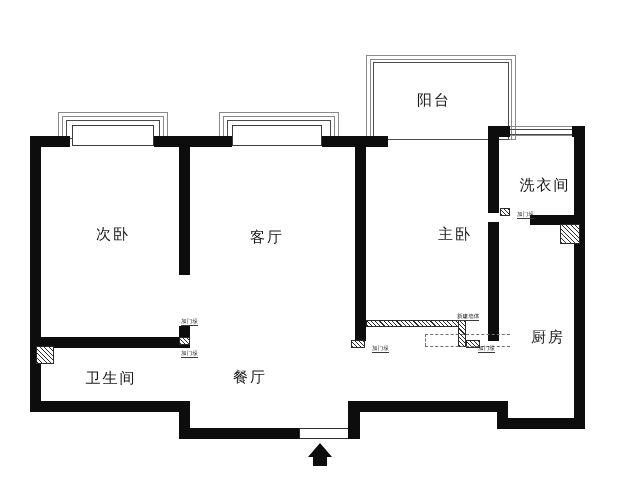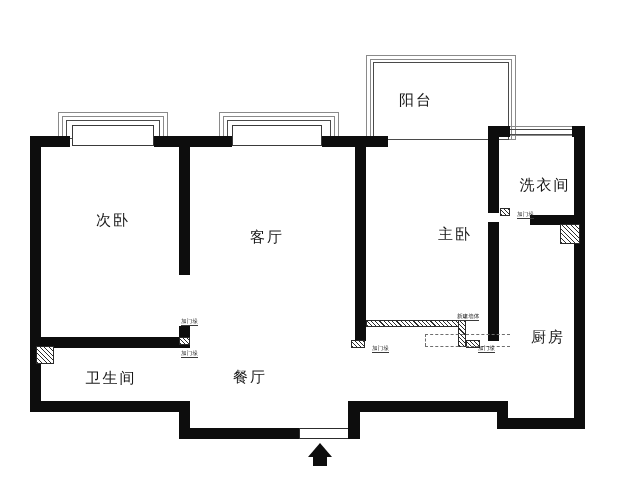--- a/index.html
+++ b/index.html
@@ -176,22 +176,22 @@
 
   <div class="hatch-h" style="left:351px; top:340px; width:14px; height:8px;"></div>
   <div class="hatch-h" style="left:466px; top:340px; width:14px; height:8px;"></div>
   <div class="hatch-h" style="left:500px; top:208px; width:10px; height:8px;"></div>
   <div class="hatch-h" style="left:179px; top:337px; width:11px; height:8px;"></div>
 
   <div class="dashline" style="left:425px; top:334px; width:85px;"></div>
   <div class="dashline" style="left:425px; top:346px; width:85px;"></div>
   <div class="dashline-v" style="left:425px; top:334px; height:12px;"></div>
 
-  <div class="room-label" style="left:416px; top:100px;">阳台</div>
-  <div class="room-label" style="left:113px; top:220px;">次卧</div>
+  <div class="room-label" style="left:434px; top:100px;">阳台</div>
+  <div class="room-label" style="left:113px; top:234px;">次卧</div>
   <div class="room-label" style="left:267px; top:237px;">客厅</div>
   <div class="room-label" style="left:455px; top:234px;">主卧</div>
   <div class="room-label" style="left:545px; top:185px;">洗衣间</div>
   <div class="room-label" style="left:548px; top:337px;">厨房</div>
   <div class="room-label" style="left:111px; top:378px;">卫生间</div>
   <div class="room-label" style="left:250px; top:377px;">餐厅</div>
 
   <div class="annot" style="left:181px; top:318px;">加门垛</div>
   <div class="annot" style="left:181px; top:350px;">加门垛</div>
   <div class="annot" style="left:372px; top:345px;">加门垛</div>

